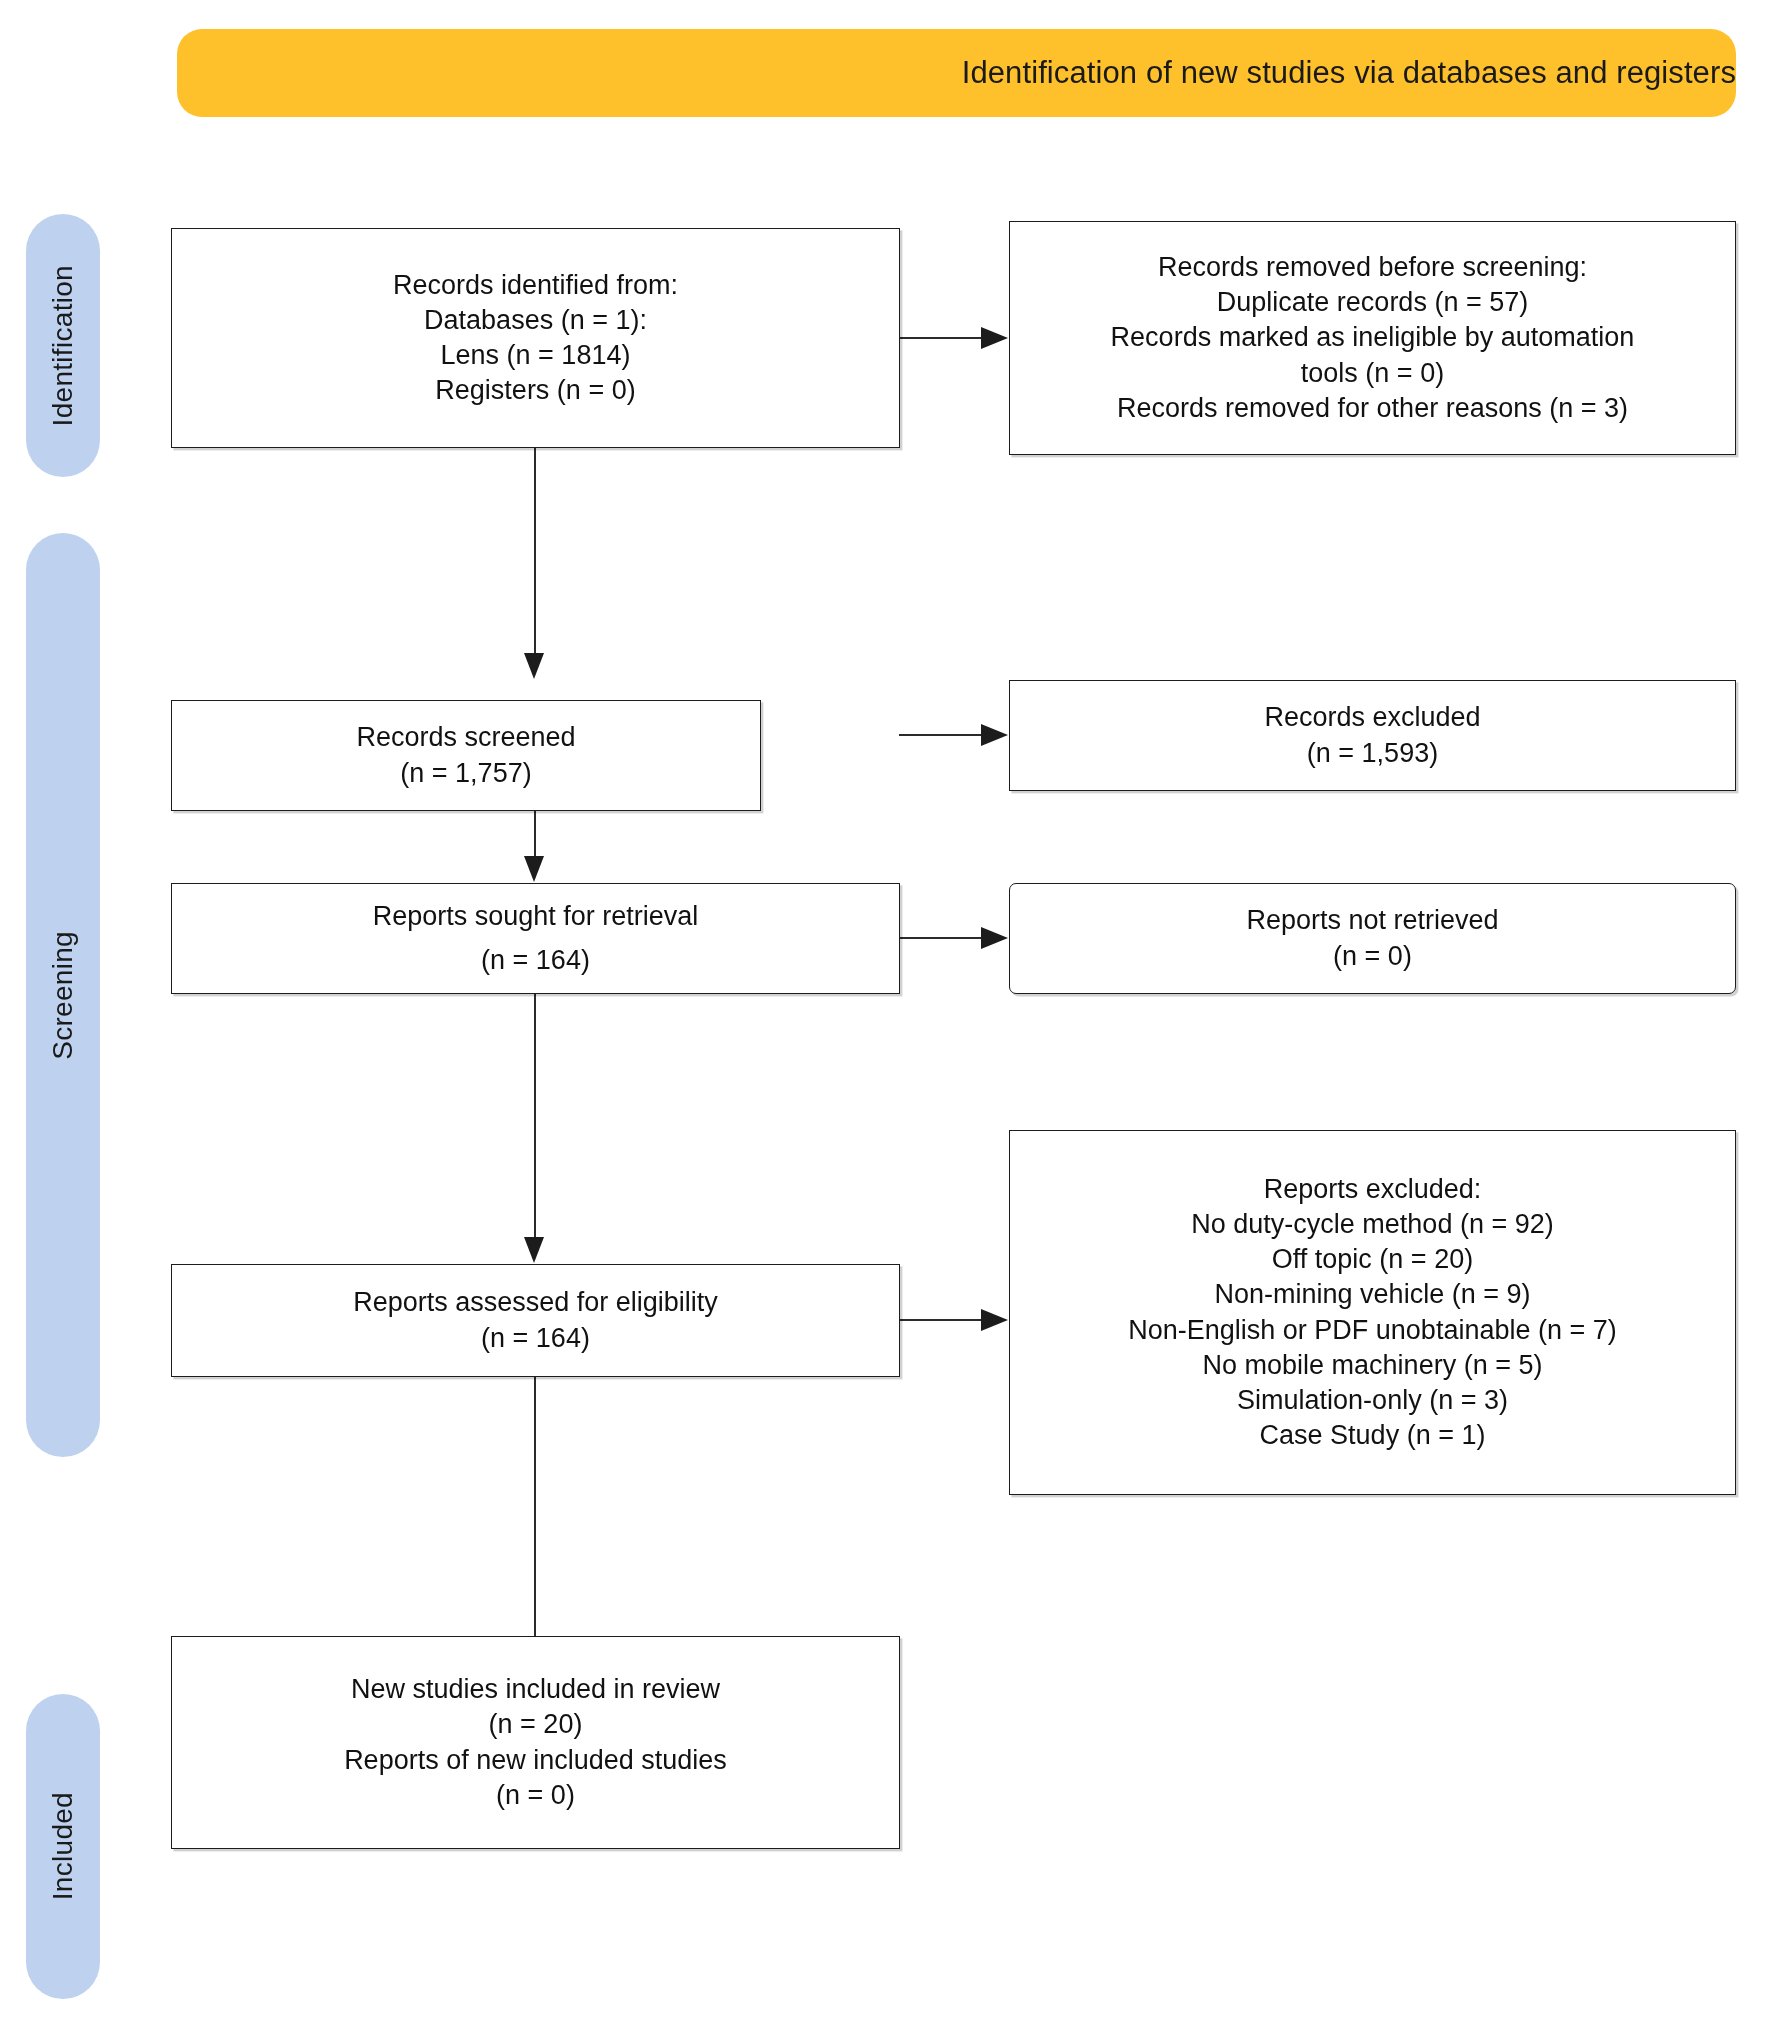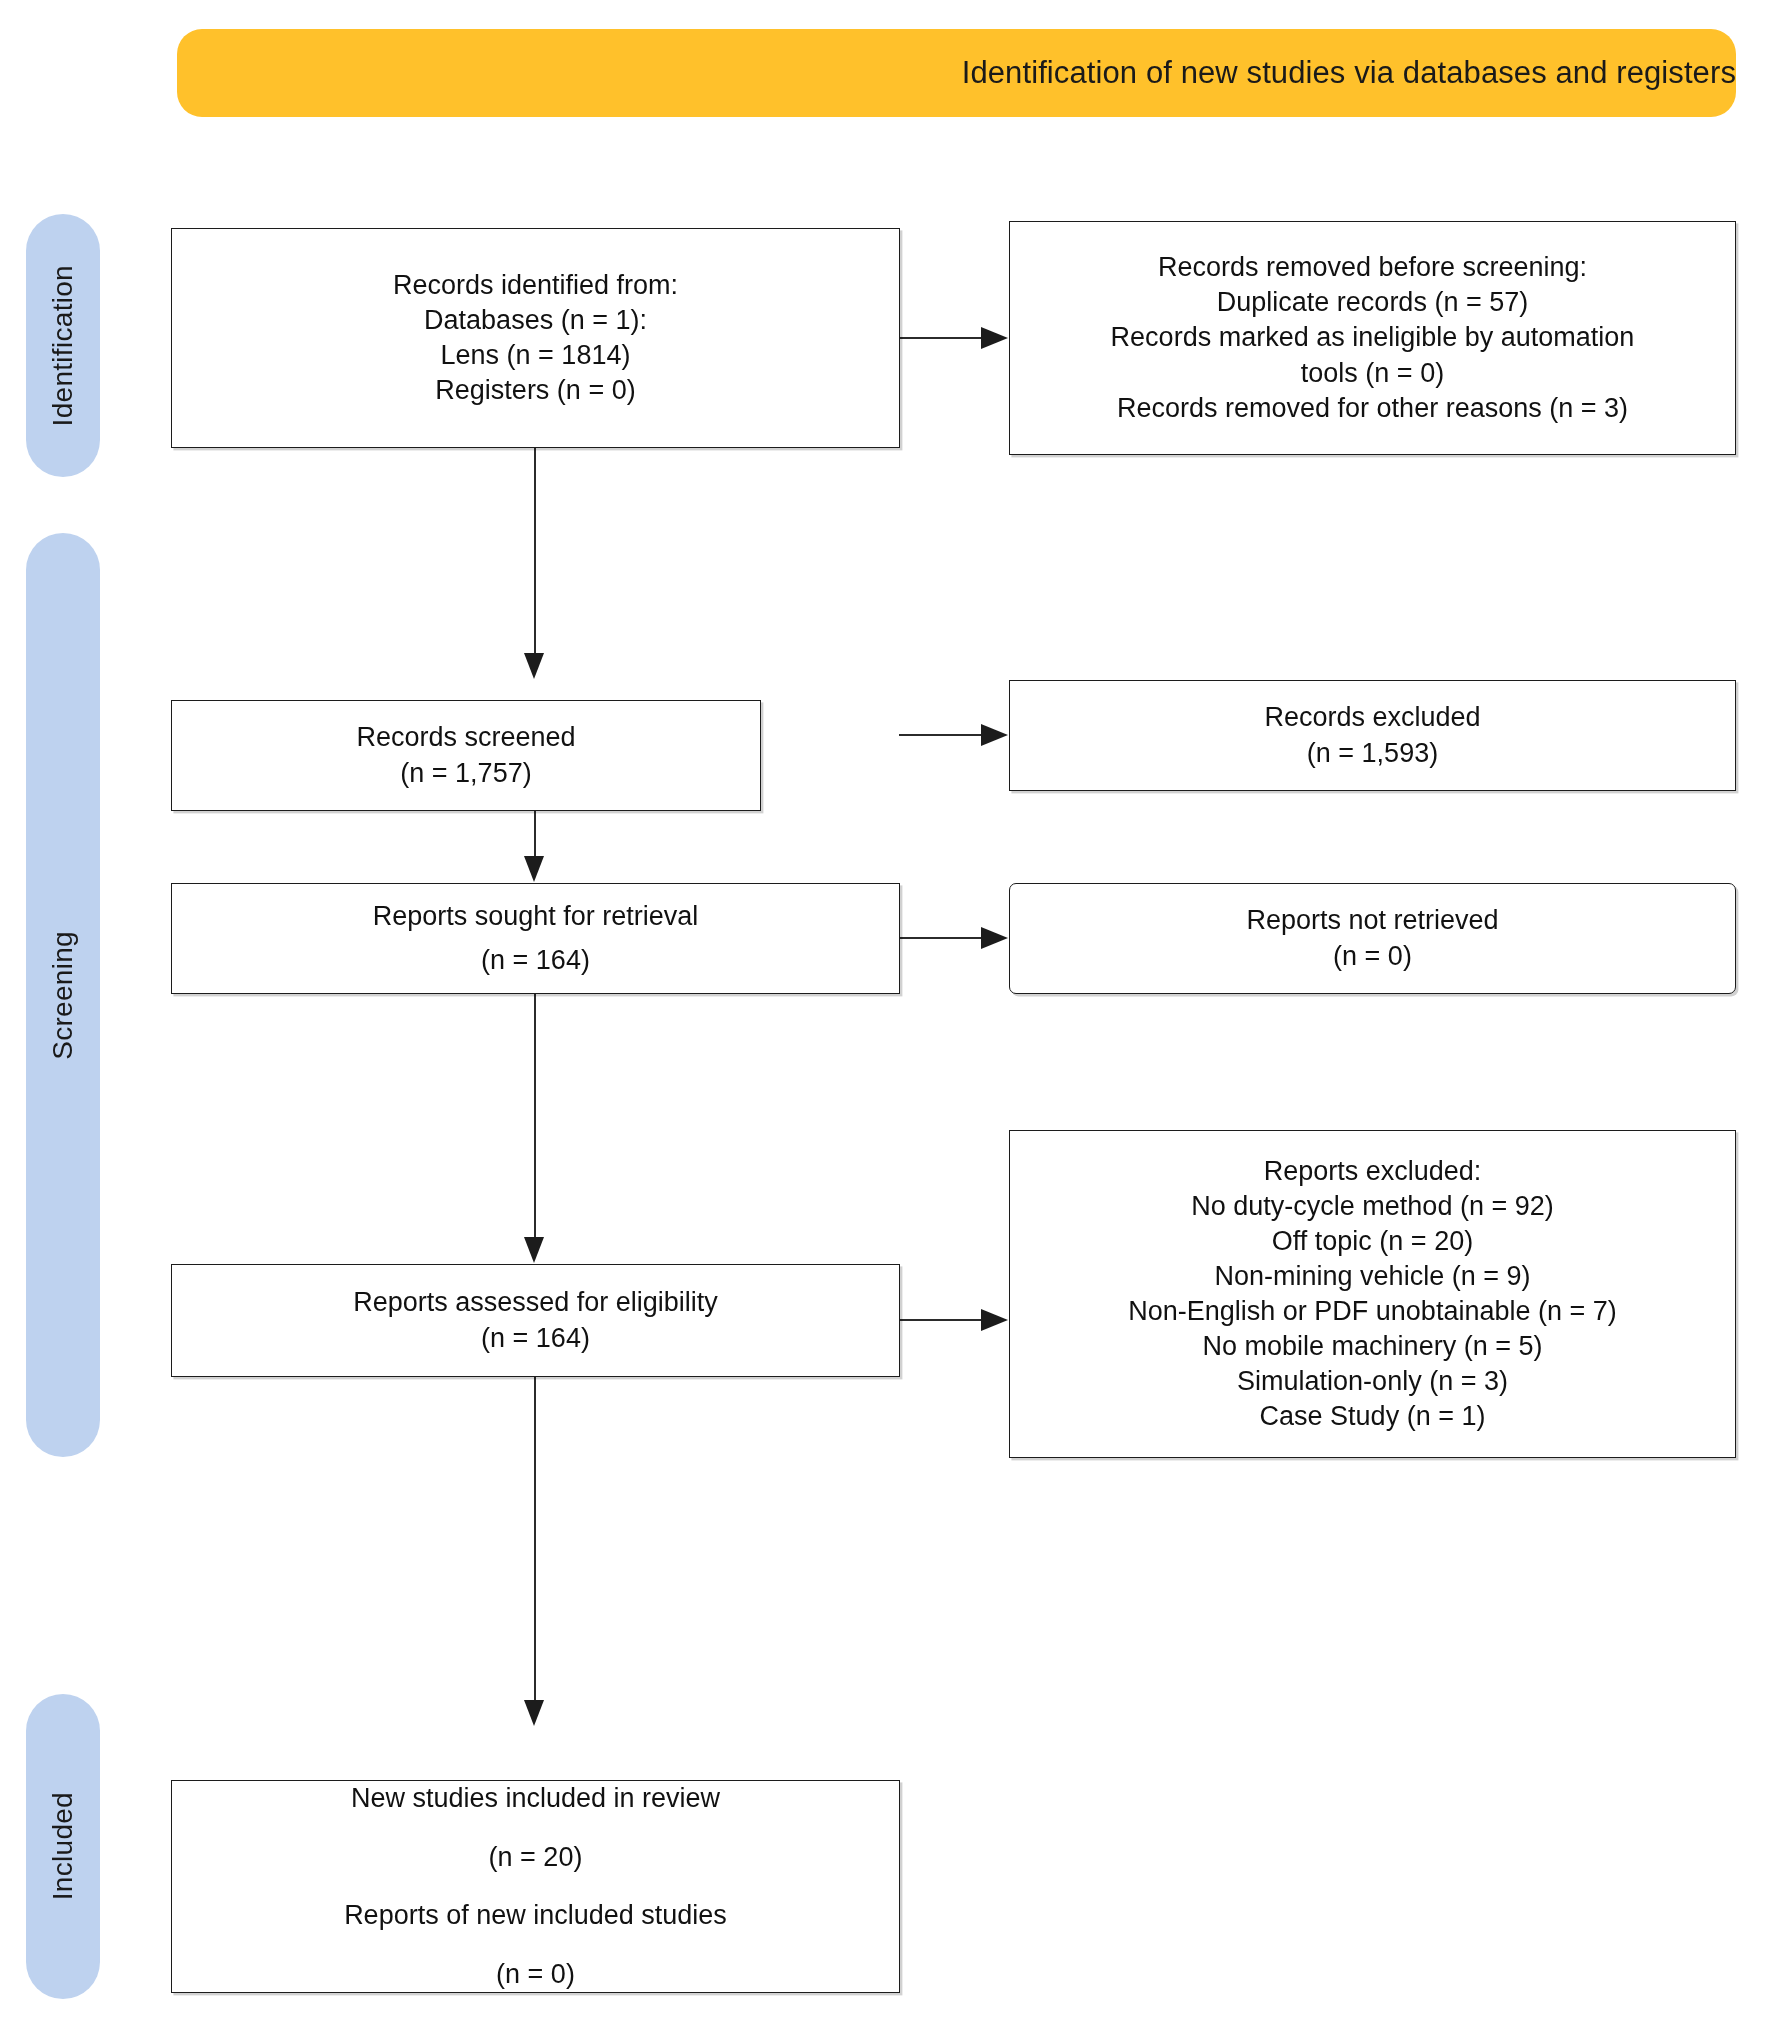--- a/index.html
+++ b/index.html
@@ -81,27 +81,27 @@
     color: #111111;
     white-space: nowrap;
     padding: 0 8.4px;
   }
 
   
   .box-identified      { left: 171px;  top: 228px;  width: 729px; height: 220px; }
   .box-screened        { left: 171px;  top: 700px; width: 590px; height: 111px; justify-content: center; }
   .box-sought          { left: 171px;  top: 883px; width: 729px; height: 111px; gap: 8px; }
   .box-assessed        { left: 171px;  top: 1264px; width: 729px; height: 113px; }
-  .box-included        { left: 171px;  top: 1780px; width: 729px; height: 213px; justify-content: space-between; }
+  .box-included        { left: 171px;  top: 1636px; width: 729px; height: 213px; }
 
   
   .box-removed         { left: 1009px; top: 221px;  width: 727px; height: 234px; }
   .box-excluded-recs   { left: 1009px; top: 680px; width: 727px; height: 111px; }
   .box-notretrieved    { left: 1009px; top: 883px; width: 727px; height: 111px; border-radius: 7px; }
-  .box-reports-excl    { left: 1009px; top: 1130px; width: 727px; height: 328px; }
+  .box-reports-excl    { left: 1009px; top: 1130px; width: 727px; height: 365px; }
 
   
   .vline {
     position: absolute;
     width: 2.4px;
     background: #2b2b2b;
   }
   .hline {
     position: absolute;
     height: 2.4px;

